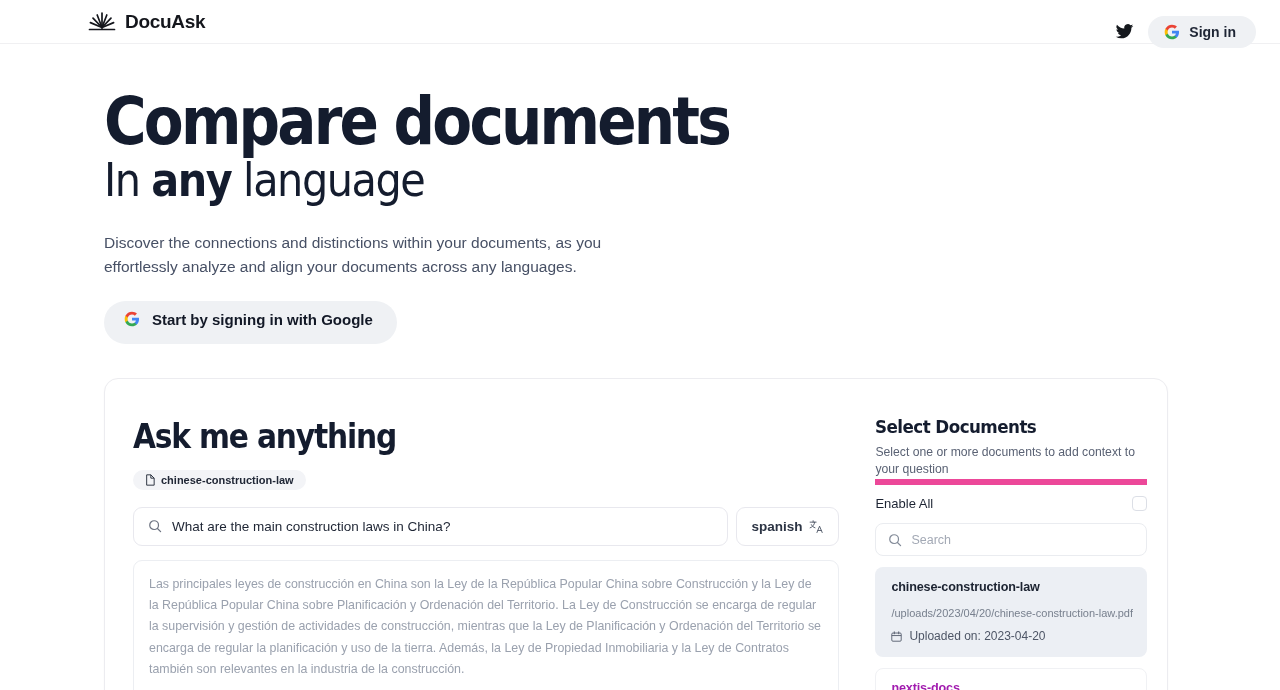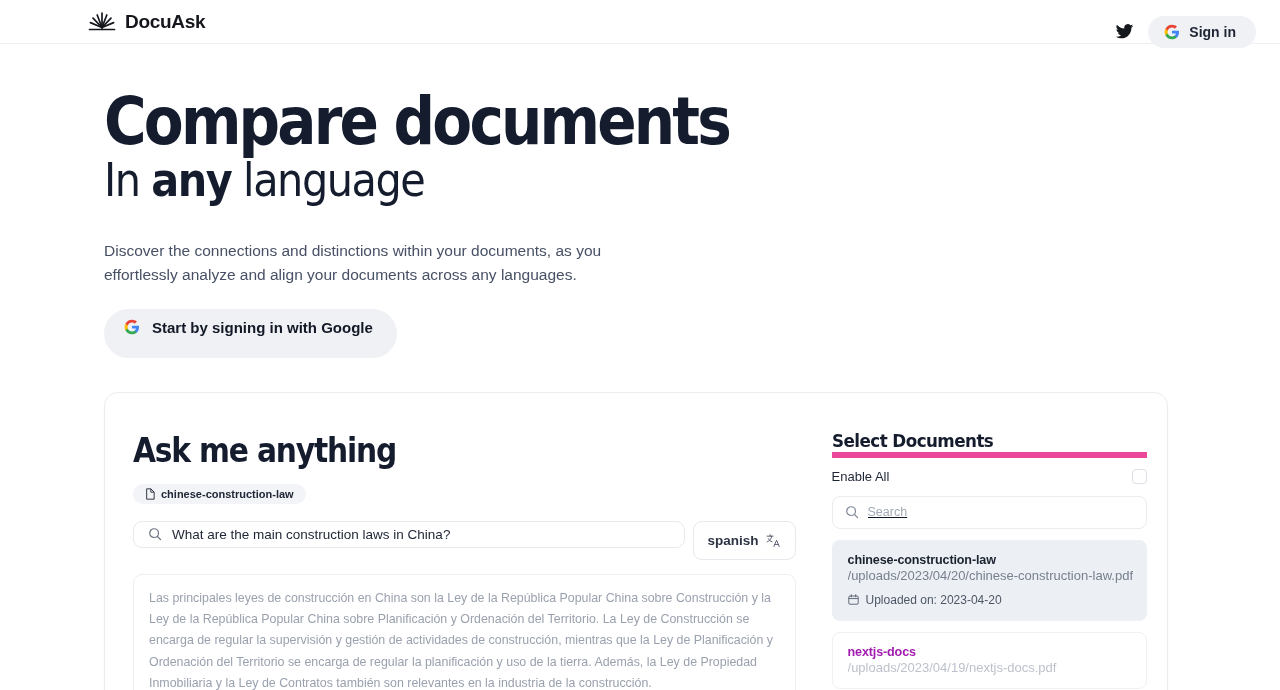--- a/index.html
+++ b/index.html
@@ -68,35 +68,35 @@
     line-height: 1.0;
     letter-spacing: -1.6px;
     color: #141c2e;
     font-weight: 400;
     margin-top: 4px;
     transform: scaleX(0.9);
     transform-origin: left center;
   }
   .hero-subtitle-line b { font-weight: 700; }
   .hero-desc {
-    margin-top: 36px;
+    margin-top: 28px;
     font-size: 15.5px;
     line-height: 1.55;
     color: #475065;
     max-width: 510px;
   }
   .cta-btn {
     margin-top: 22px;
     display: inline-flex;
     align-items: center;
     gap: 12px;
     background: #eff1f4;
     border: none;
     border-radius: 999px;
-    padding: 10px 24px 22px 20px;
+    padding: 10px 24px 16px 20px;
     font-size: 15px;
     font-weight: 600;
     color: #121826;
     cursor: pointer;
     font-family: inherit;
   }
 
   .google-g { width: 16px; height: 16px; display: block; flex: 0 0 auto; }
 
   
@@ -142,21 +142,21 @@
 
   .query-row { margin-top: 17px; display: flex; gap: 8px; align-items: stretch; }
   .query-box {
     flex: 1 1 auto;
     border: 1px solid #e8e8ee;
     border-radius: 9px;
     display: flex;
     align-items: center;
     gap: 10px;
     padding: 0 14px;
-    height: 27px;
+    height: 39px;
     background: #fff;
     min-width: 0;
   }
   .query-input {
     border: none;
     outline: none;
     flex: 1 1 auto;
     font-size: 13.5px;
     color: #1d2433;
     font-family: inherit;
@@ -233,21 +233,20 @@
   .doc-search {
     margin-top: 12px;
     border: 1px solid #eaecf0;
     border-radius: 8px;
     height: 33px;
     display: flex;
     align-items: center;
     gap: 9px;
     padding: 0 12px;
     background: #fff;
-    text-decoration: underline;
   }
   .doc-search input {
     border: none; outline: none; background: transparent;
     font-size: 12.5px; font-family: inherit; color: #1d2433;
     flex: 1 1 auto; min-width: 0;
   }
   .doc-search input::placeholder { color: #a3a9b5; }
   .query-input::placeholder { color: #a3a9b5; }
 
   .doc-card {
@@ -259,22 +258,22 @@
   .doc-card.selected { background: #eceff4; border: 1px solid transparent; }
   .doc-card.unselected { background: #ffffff; border: 1px solid #f0f1f4; }
   .doc-card-name {
     font-size: 12.6px;
     font-weight: 700;
     letter-spacing: -0.15px;
   }
   .selected .doc-card-name { color: #1b2230; }
   .unselected .doc-card-name { color: #a21caf; }
   .doc-card-path {
-    margin-top: 1px;
-    font-size: 13px;
+    margin-top: 13px;
+    font-size: 11px;
     white-space: nowrap;
     overflow: hidden;
   }
   .selected .doc-card-path { color: #78808e; }
   .unselected .doc-card-path { color: #bcc1cb; }
   .doc-card-date {
     margin-top: 10px;
     display: flex;
     align-items: center;
     gap: 7px;
@@ -366,20 +365,21 @@
           <path d="M10.6 18l3.5-8.4L17.6 18M11.9 15.3h4.4" fill="none" stroke="#4b5363" stroke-width="1.2" stroke-linecap="round" stroke-linejoin="round"></path>
         </svg>
       </div>
     </div>
 
     <div class="answer-box">Las principales leyes de construcción en China son la Ley de la República Popular China sobre Construcción y la Ley de la República Popular China sobre Planificación y Ordenación del Territorio. La Ley de Construcción se encarga de regular la supervisión y gestión de actividades de construcción, mientras que la Ley de Planificación y Ordenación del Territorio se encarga de regular la planificación y uso de la tierra. Además, la Ley de Propiedad Inmobiliaria y la Ley de Contratos también son relevantes en la industria de la construcción.</div>
   </div>
 
   <div class="docs-pane">
     <h3 class="docs-title">Select Documents</h3>
+    <p class="docs-desc">Select one or more documents to add context to your question</p>
 
     <div class="enable-row">
       <span class="enable-label">Enable All</span>
       <span class="enable-checkbox"></span>
     </div>
 
     <div class="doc-search">
       <svg class="search-icon" viewBox="0 0 16 16">
         <circle cx="7" cy="7" r="5" fill="none" stroke="#828a98" stroke-width="1.4"></circle>
         <line x1="10.8" y1="10.8" x2="14.4" y2="14.4" stroke="#828a98" stroke-width="1.4" stroke-linecap="round"></line>

